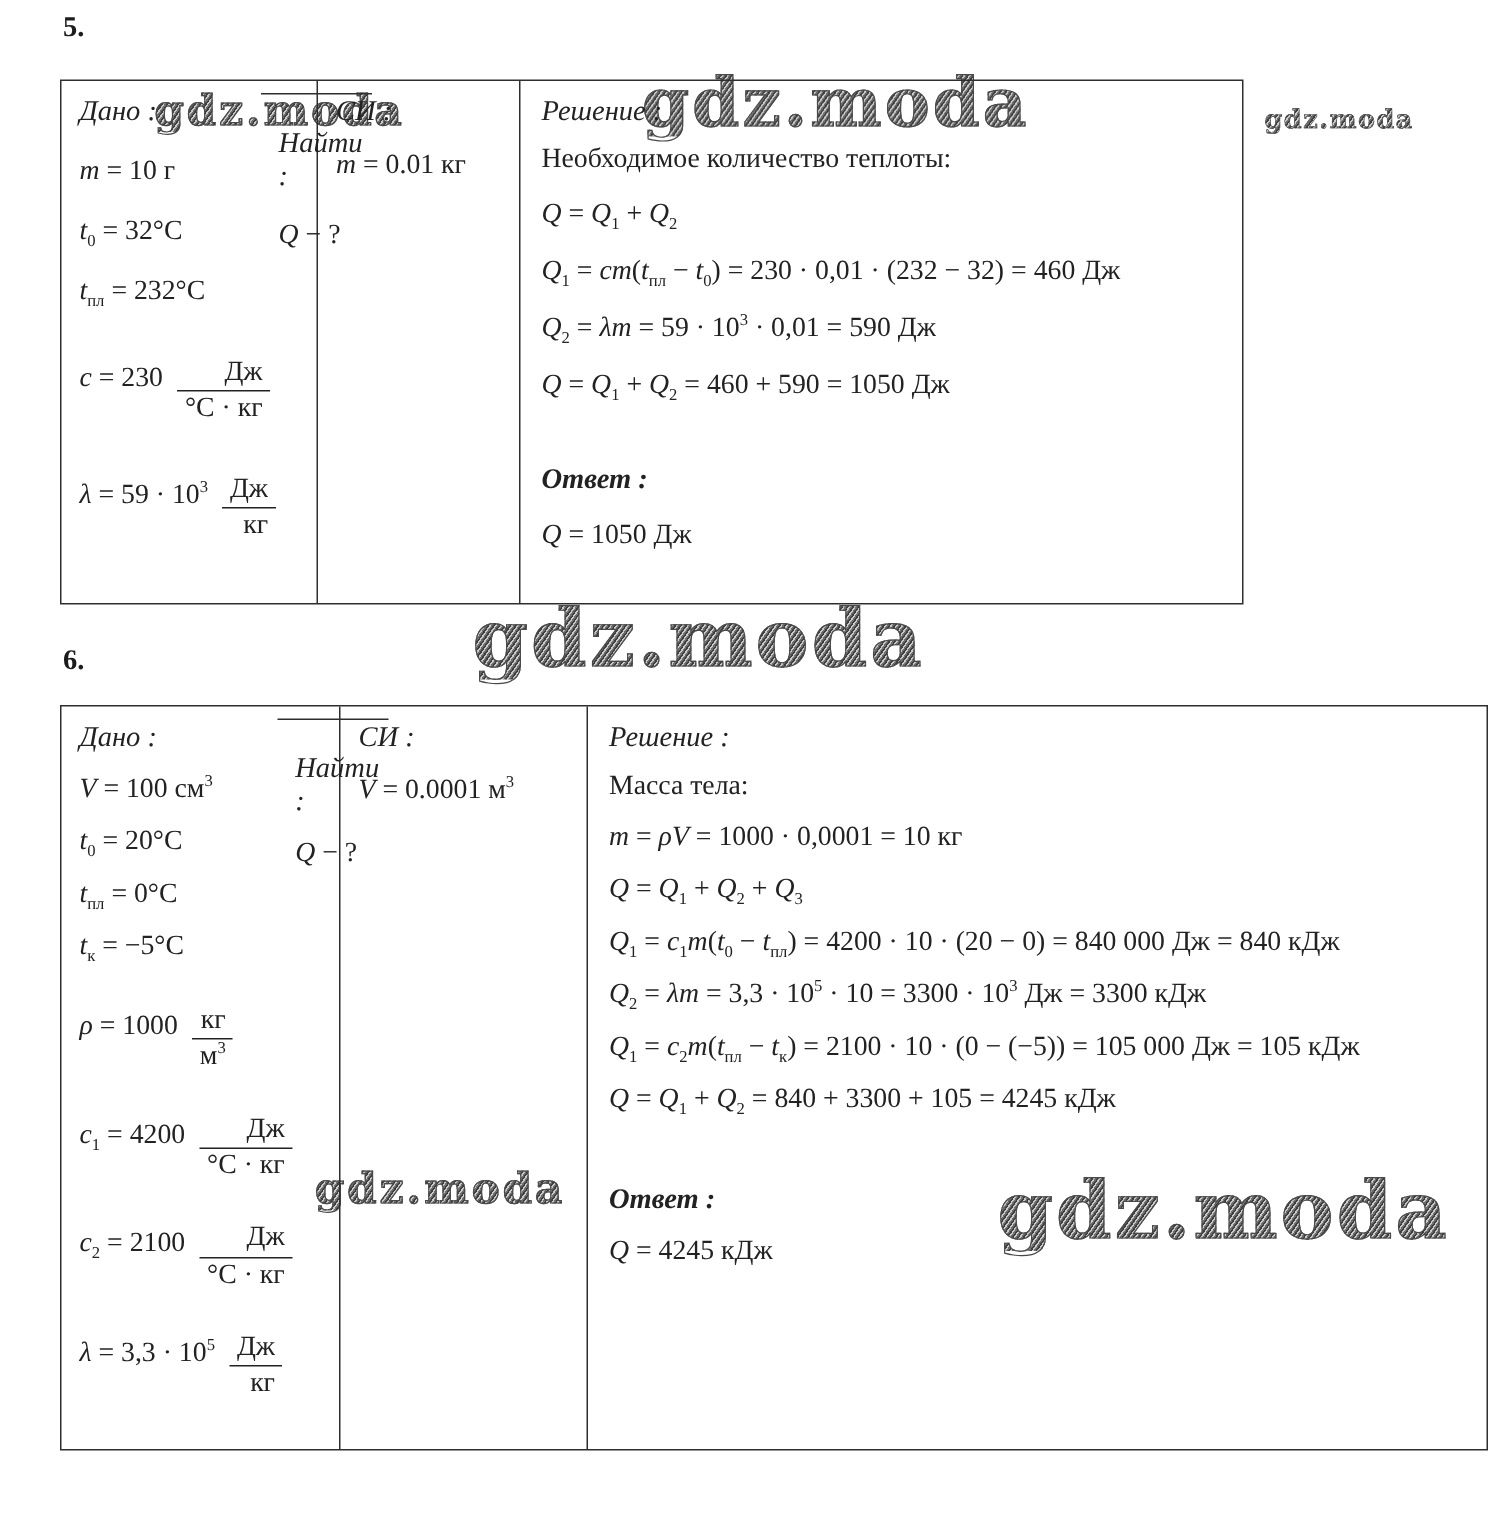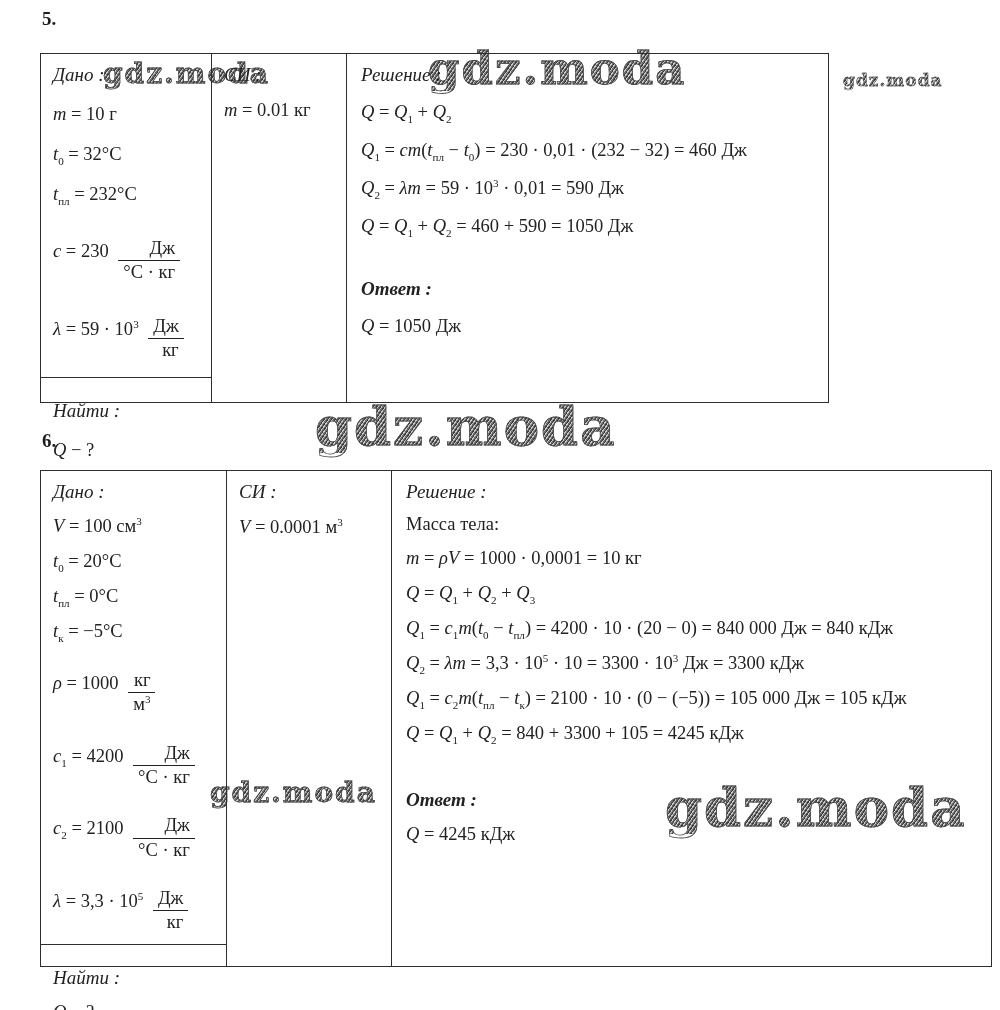--- a/index.html
+++ b/index.html
@@ -6,21 +6,21 @@
   .page{
     position:relative;width:1000px;height:1010px;background:#fff;
     font-family:"Liberation Serif","DejaVu Serif",serif;color:#222;overflow:hidden;
   }
   .pnum{position:absolute;font-weight:bold;font-size:19px;color:#1c1c1c;}
   .ptable{
     position:absolute;display:flex;box-sizing:border-box;
     border:1.5px solid #2e2e2e;background:transparent;
   }
   .col{box-sizing:border-box;padding:8px 10px 6px 12px;}
-  .col-given{display:flex;flex-direction:column;border-right:1.5px solid #2e2e2e;padding-right:6px;}
+  .col-given{display:flex;border-right:1.5px solid #2e2e2e;padding-right:6px;}
   .col-si{border-right:1.5px solid #2e2e2e;}
   .col-sol{flex:1;padding-left:14px;}
   .given-block{flex:1;}
   .find-block{border-top:1.5px solid #2e2e2e;margin:0 -6px 0 -12px;padding:20px 6px 4px 12px;}
   .hdr{font-style:italic;font-size:19px;margin:2px 0 6px 0;}
   .txt{font-size:18.5px;margin:10px 0;font-family:"Liberation Serif",serif;}
   .m-line{font-size:18.5px;margin:12px 0;line-height:1.3;white-space:nowrap;}
   .m-line i{font-style:italic;}
   sub{font-size:0.6em;line-height:0;}
   sup{font-size:0.6em;line-height:0;}
@@ -82,20 +82,21 @@
         <div class="hdr">Найти :</div>
         <div class="m-line"><i>Q</i> − ?</div>
       </div>
     </div>
     <div class="col col-si" style="width:135px;">
       <div class="hdr">СИ :</div>
       <div class="m-line"><i>m</i> = 0.01 кг</div>
     </div>
     <div class="col col-sol">
       <div class="hdr">Решение :</div>
+      <div class="txt">Необходимое  количество теплоты:</div>
       <div class="m-line"><i>Q</i> = <i>Q</i><sub>1</sub> + <i>Q</i><sub>2</sub></div>
       <div class="m-line"><i>Q</i><sub>1</sub> = <i>cm</i>(<i>t</i><sub>пл</sub> − <i>t</i><sub>0</sub>) = 230 · 0,01 · (232 − 32) = 460 Дж</div>
       <div class="m-line"><i>Q</i><sub>2</sub> = <i>λm</i> = 59 · 10<sup>3</sup> · 0,01 = 590 Дж</div>
       <div class="m-line"><i>Q</i> = <i>Q</i><sub>1</sub> + <i>Q</i><sub>2</sub> = 460 + 590 = 1050 Дж</div>
       <div class="hdr answer-hdr">Ответ :</div>
       <div class="m-line"><i>Q</i> = 1050 Дж</div>
     </div>
   </div>
 
   <div class="pnum" style="left:42px;top:430px;">6.</div>

